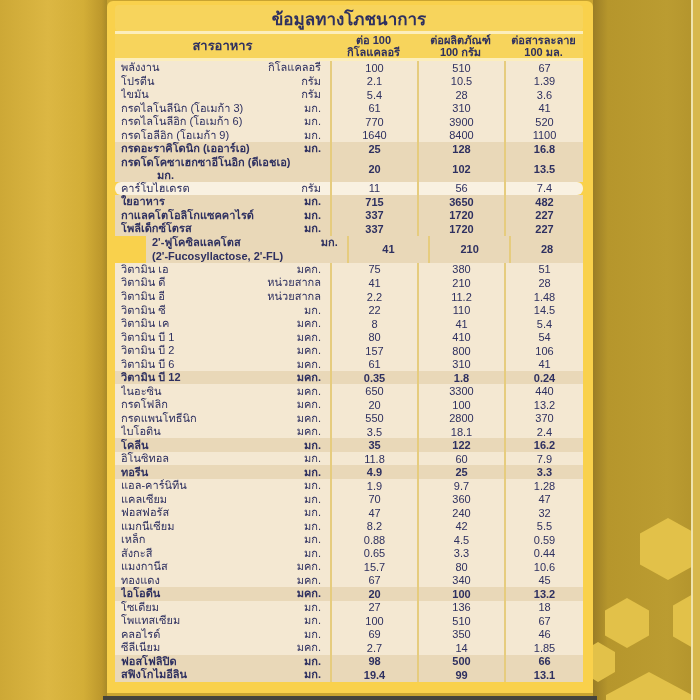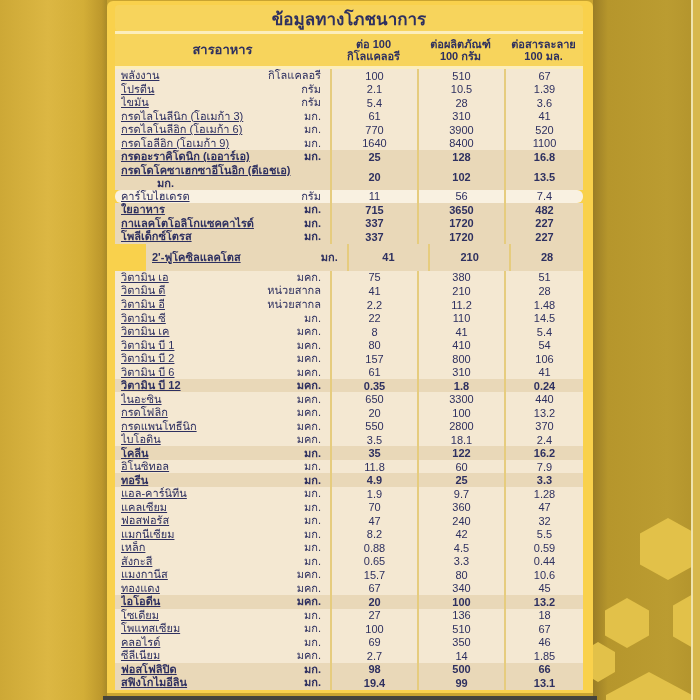--- a/index.html
+++ b/index.html
@@ -29,35 +29,35 @@
   .bottom-shadow{position:absolute;left:103px;width:494px;bottom:0;height:4px;
     background:#45443c;z-index:6;}
 
   .nutrition-table{position:absolute;left:107px;top:1px;width:486px;height:692px;
     background:var(--frame-yellow);border-radius:6px 6px 0 0;
     padding:4px 10px 0 8px;z-index:3;}
   .title-bar{height:26px;background:var(--panel-yellow);border-radius:4px;
     display:flex;align-items:center;justify-content:center;
     font-size:17px;font-weight:bold;color:var(--text-navy);}
   .gap{height:3px;background:var(--gap-line);}
-  .header-row{height:32px;background:var(--panel-yellow);display:flex;color:var(--text-navy);font-weight:bold;}
+  .header-row{height:24px;background:var(--panel-yellow);display:flex;color:var(--text-navy);font-weight:bold;}
   .h-col{display:flex;flex-direction:column;align-items:center;justify-content:center;
     font-size:11px;line-height:12px;text-align:center;}
   .h-c1{width:215px;font-size:13px;}
   .h-c2{width:87px;}.h-c3{width:87px;}.h-c4{width:79px;}
 
   .rows{height:621px;display:flex;flex-direction:column;overflow:hidden;}
   .row{flex:1 1 0;display:flex;align-items:stretch;background:var(--row-cream);
     color:var(--text-navy);font-size:11px;}
   .row.dbl{flex:2 1 0;margin-left:31px;}
   .row.light{background:var(--row-light);border-radius:6px;}
   .row.hl{background:var(--row-highlight-tan);font-weight:bold;}
   .cell{display:flex;align-items:center;}
   .c-name{width:215px;padding-left:6px;flex-wrap:wrap;}
-  .nm{flex:1 1 auto;white-space:nowrap;overflow:hidden;line-height:13px;text-decoration:underline;}
+  .nm{flex:1 1 auto;white-space:nowrap;overflow:hidden;line-height:13px;}
   .unit{flex:0 0 62px;text-align:right;padding-right:9px;white-space:nowrap;line-height:13px;}
   .nm2{flex:0 0 100%;white-space:nowrap;overflow:hidden;line-height:12px;}
   .c-v{justify-content:center;border-left:2px solid var(--column-divider);
     text-align:center;white-space:nowrap;}
   .v1{width:87px;}.v2{width:87px;}.v3{width:79px;}
 </style>
 </head>
 <body>
 
 <div class="stage">
@@ -208,20 +208,21 @@
 
     </div>
     <div class="cell c-v v1">337</div>
     <div class="cell c-v v2">1720</div>
     <div class="cell c-v v3">227</div>
   </div>
         <div class="row hl dbl">
     <div class="cell c-name">
       <span class="nm">2'-ฟูโคซิลแลคโตส</span>
       <span class="unit">มก.</span>
+      <span class="nm2">(2'-Fucosyllactose, 2'-FL)</span>
     </div>
     <div class="cell c-v v1">41</div>
     <div class="cell c-v v2">210</div>
     <div class="cell c-v v3">28</div>
   </div>
         <div class="row">
     <div class="cell c-name">
       <span class="nm">วิตามิน เอ</span>
       <span class="unit">มคก.</span>
 

